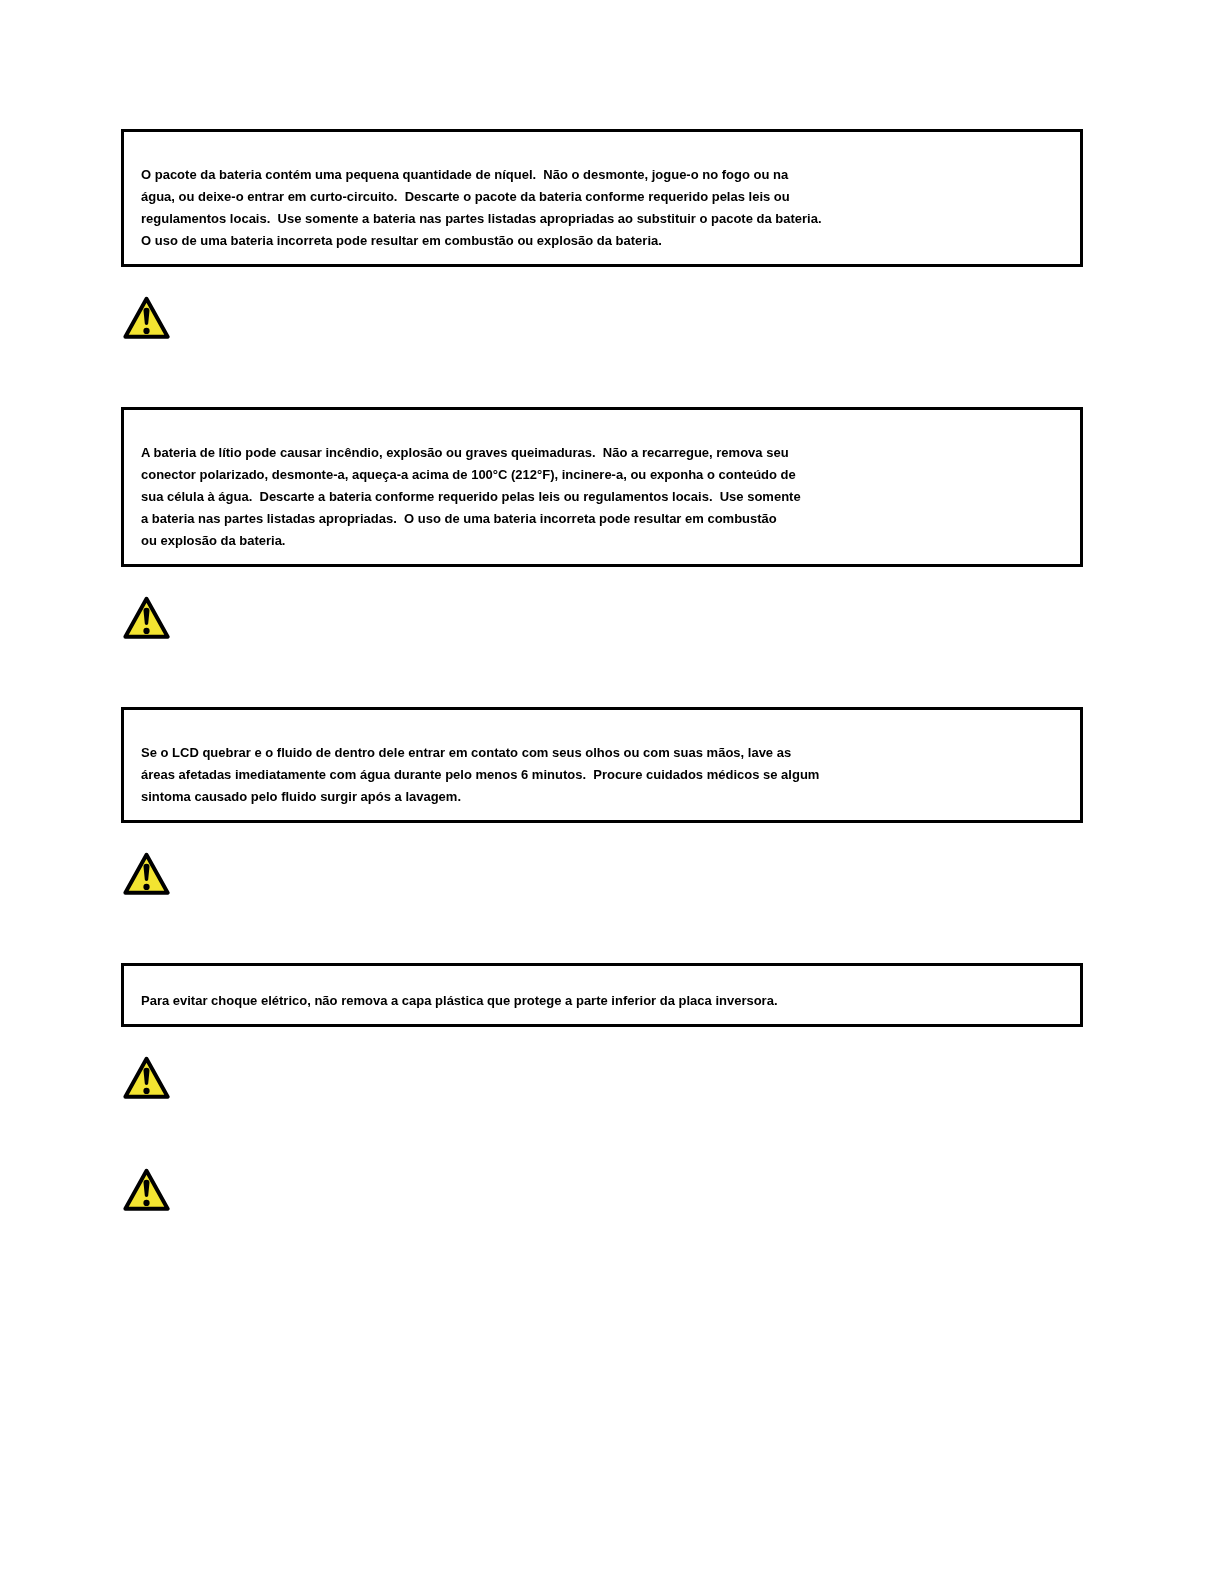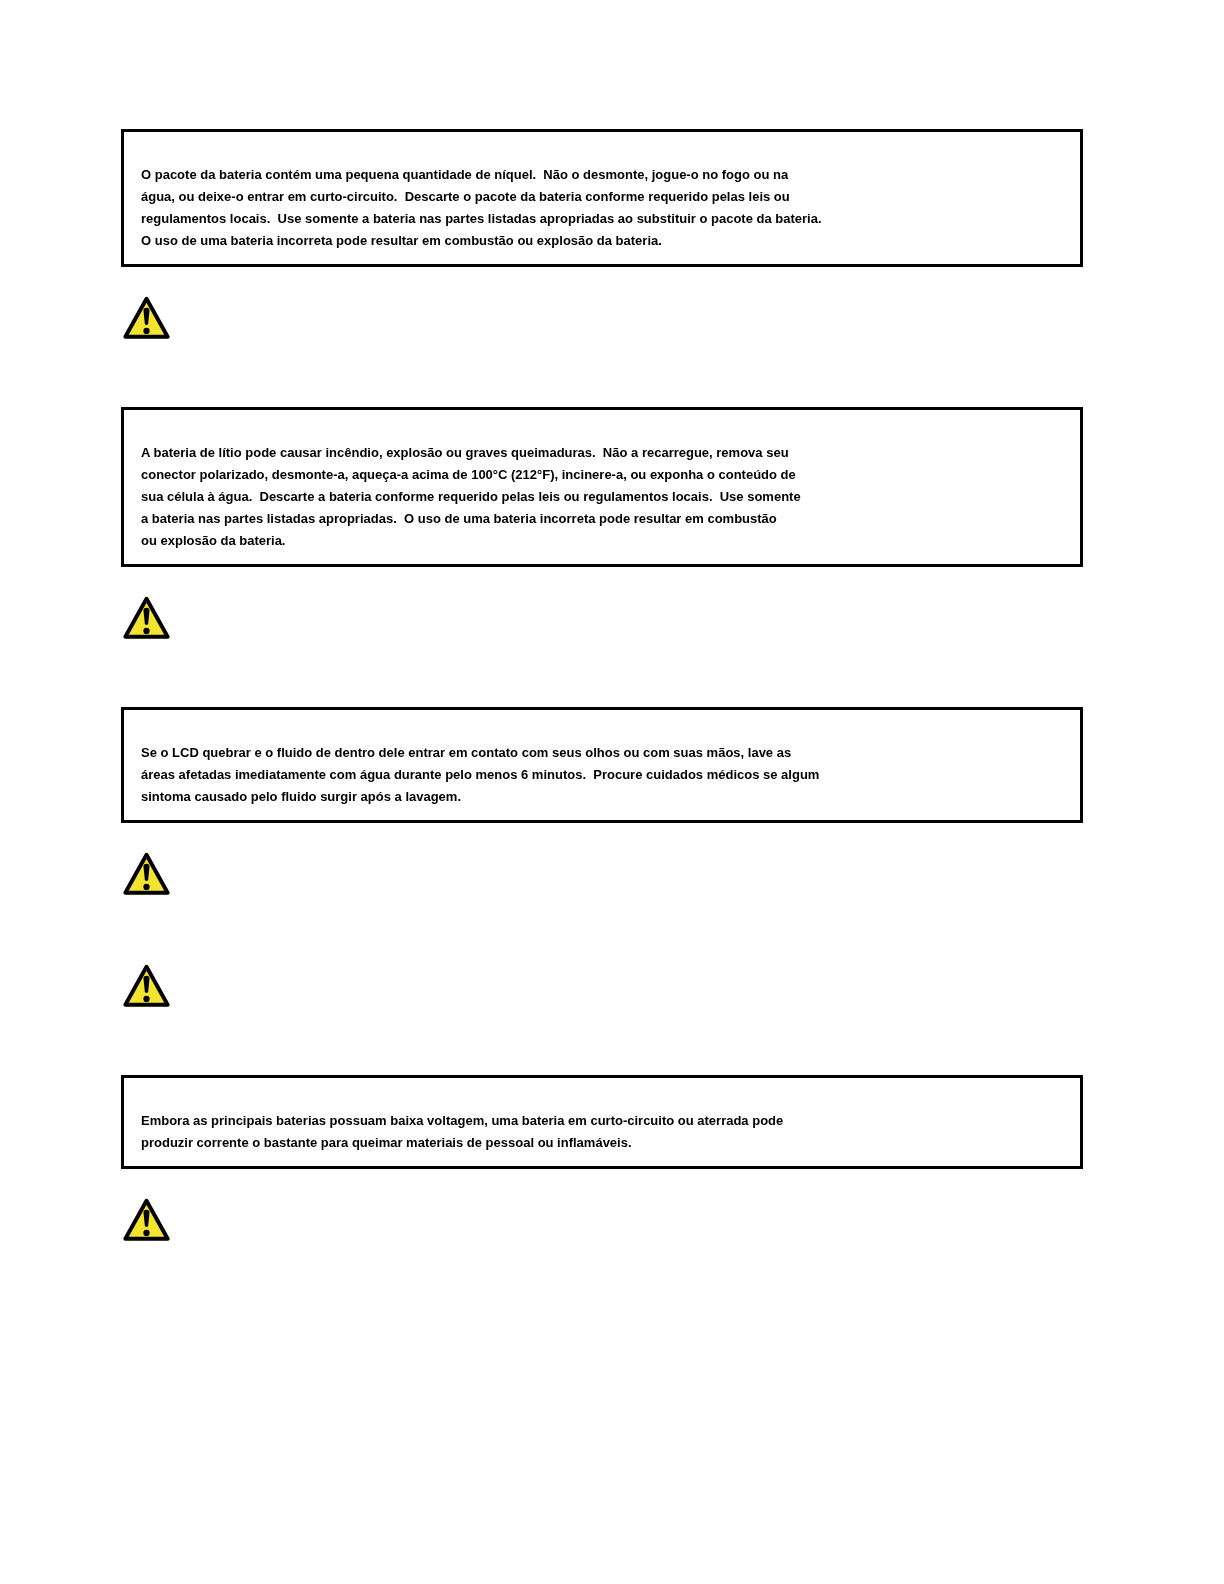--- a/index.html
+++ b/index.html
@@ -84,32 +84,31 @@
 sintoma causado pelo fluido surgir após a lavagem.</p>
     </div>
     <svg class="warning-icon" viewBox="0 0 60 56" aria-hidden="true">
       <path d="M30 3.5 L57 52 H3 Z" fill="var(--warning-yellow)" stroke="#000" stroke-width="5" stroke-linejoin="round"></path>
       <path d="M30 15 c2.6 0 4 1.4 3.8 3.6 l-1.6 16.2 c-0.1 1.3 -1 2.2 -2.2 2.2 c-1.2 0 -2.1 -0.9 -2.2 -2.2 l-1.6 -16.2 C26 16.4 27.4 15 30 15 Z" fill="#000"></path>
       <circle cx="30" cy="44.5" r="4" fill="#000"></circle>
     </svg>
   </section>
 
   <section class="notice">
+    <div class="notice-box single-line">
+      <p class="notice-text">Para evitar choque elétrico, não remova a capa plástica que protege a parte inferior da placa inversora.</p>
+    </div>
     <svg class="warning-icon" viewBox="0 0 60 56" aria-hidden="true">
       <path d="M30 3.5 L57 52 H3 Z" fill="var(--warning-yellow)" stroke="#000" stroke-width="5" stroke-linejoin="round"></path>
       <path d="M30 15 c2.6 0 4 1.4 3.8 3.6 l-1.6 16.2 c-0.1 1.3 -1 2.2 -2.2 2.2 c-1.2 0 -2.1 -0.9 -2.2 -2.2 l-1.6 -16.2 C26 16.4 27.4 15 30 15 Z" fill="#000"></path>
       <circle cx="30" cy="44.5" r="4" fill="#000"></circle>
     </svg>
   </section>
 
   <section class="notice">
-    <div class="notice-box">
-      <p class="notice-text">Embora as principais baterias possuam baixa voltagem, uma bateria em curto-circuito ou aterrada pode
-produzir corrente o bastante para queimar materiais de pessoal ou inflamáveis.</p>
-    </div>
     <svg class="warning-icon" viewBox="0 0 60 56" aria-hidden="true">
       <path d="M30 3.5 L57 52 H3 Z" fill="var(--warning-yellow)" stroke="#000" stroke-width="5" stroke-linejoin="round"></path>
       <path d="M30 15 c2.6 0 4 1.4 3.8 3.6 l-1.6 16.2 c-0.1 1.3 -1 2.2 -2.2 2.2 c-1.2 0 -2.1 -0.9 -2.2 -2.2 l-1.6 -16.2 C26 16.4 27.4 15 30 15 Z" fill="#000"></path>
       <circle cx="30" cy="44.5" r="4" fill="#000"></circle>
     </svg>
   </section>
 
 </main>
 
 </body></html>

